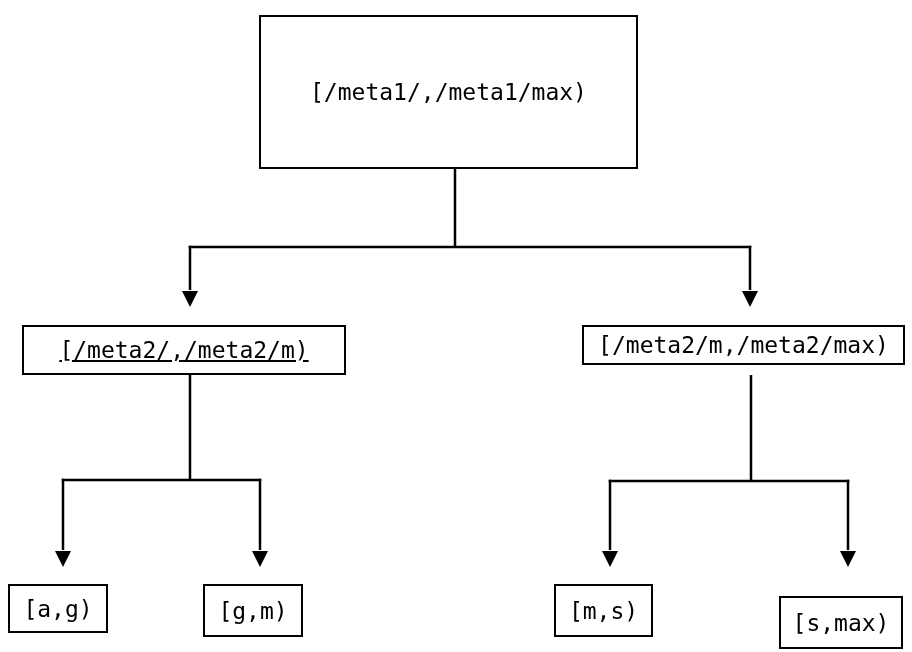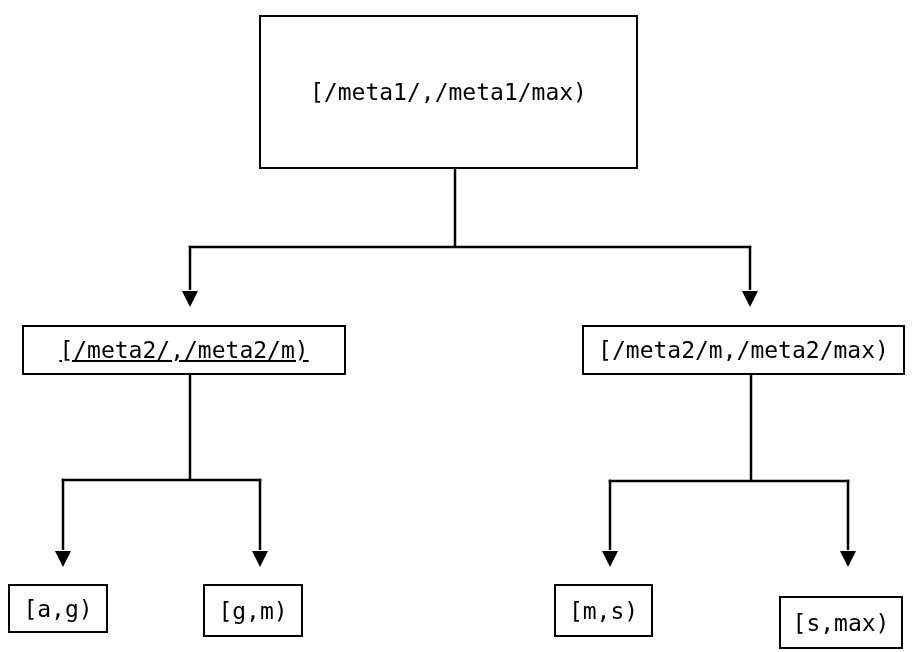--- a/index.html
+++ b/index.html
@@ -30,21 +30,21 @@
     color: #000000;
     display: flex;
     align-items: center;
     justify-content: center;
     font-family: "DejaVu Sans Mono", "Liberation Mono", monospace;
     font-size: 23px;
     white-space: nowrap;
   }
   #node-root   { left: 259px; top: 15px;  width: 379px; height: 154px; }
   #node-left   { left: 22px;  top: 325px; width: 324px; height: 50px; text-decoration: underline; }
-  #node-right  { left: 582px; top: 325px; width: 323px; height: 50px; }
+  #node-right  { left: 582px; top: 325px; width: 323px; height: 40px; }
   #leaf-ag     { left: 8px;   top: 584px; width: 100px; height: 49px; }
   #leaf-gm     { left: 203px; top: 584px; width: 100px; height: 53px; }
   #leaf-ms     { left: 554px; top: 584px; width: 99px;  height: 53px; }
   #leaf-smax   { left: 779px; top: 596px; width: 124px; height: 53px; }
 </style>
 </head>
 <body>
 
 <div class="canvas">
 

